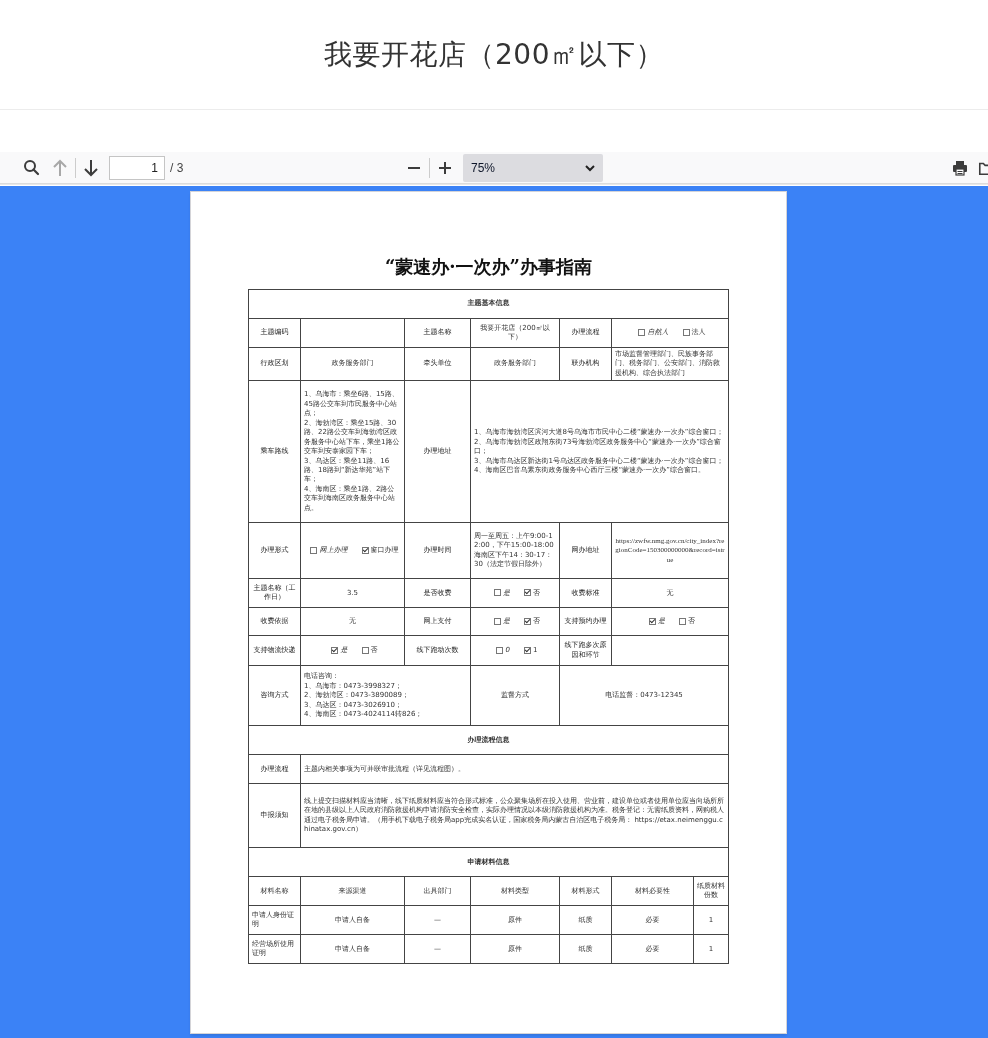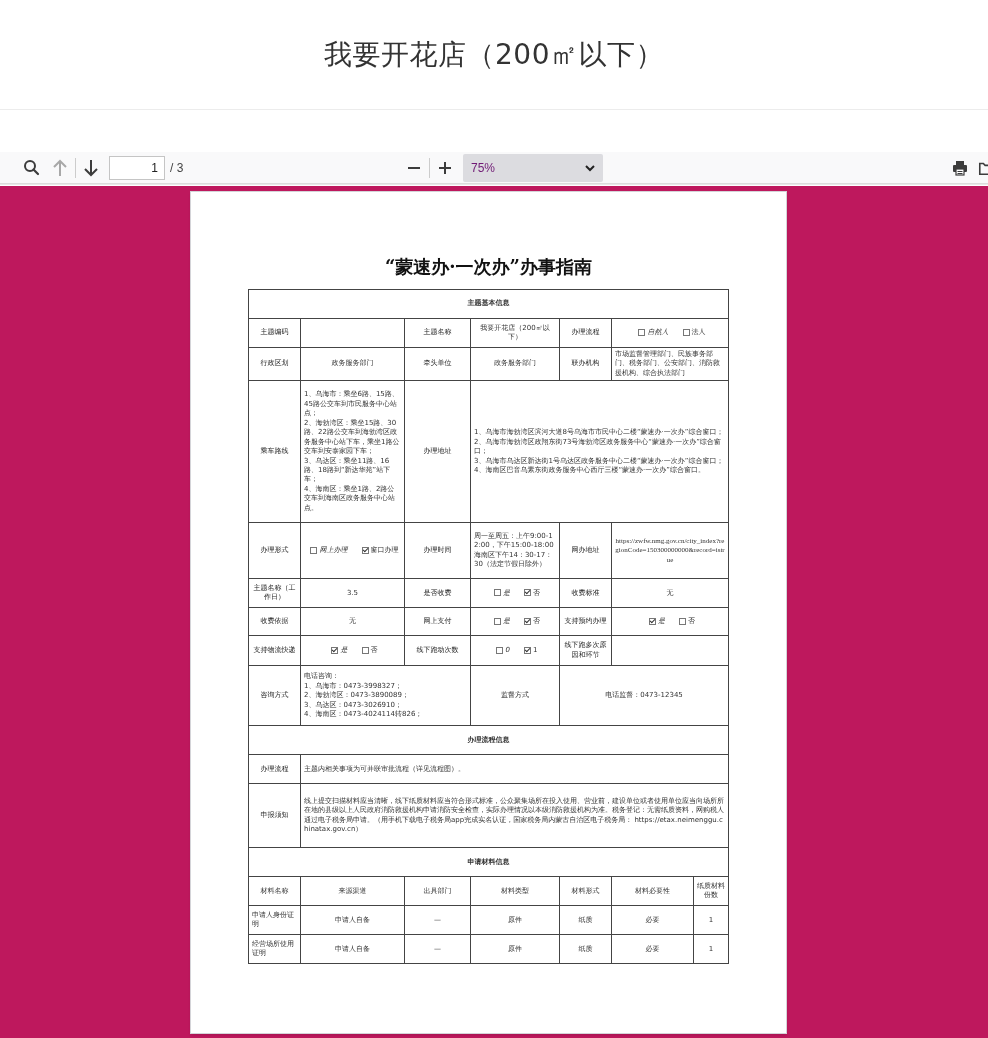--- a/index.html
+++ b/index.html
@@ -7,23 +7,23 @@
   .page-header { height: 110px; display: flex; align-items: center; justify-content: center; border-bottom: 1px solid #ececec; }
   .page-header h1 { font-size: 28px; font-weight: normal; color: #333; letter-spacing: 0.5px; }
   .gap { height: 42px; background: #fff; }
   .toolbar { height: 32px; background: #f9f9fa; border-bottom: 1px solid #dcdcdc; display: flex; align-items: center; position: relative; box-shadow: 0 1px 0 #e8e8e8; }
   .tb-btn { width: 28px; height: 28px; display: flex; align-items: center; justify-content: center; color: #3c3c3c; cursor: pointer; }
   .tb-btn.disabled { color: #a8a8a8; }
   .tb-sep { width: 1px; height: 20px; background: #ccc; margin: 0 1px; }
   .page-input { width: 56px; height: 24px; border: 1px solid #c5c5c5; background: #fff; text-align: right; padding-right: 6px; font-size: 12px; color: #222; font-family: "Liberation Sans", sans-serif; margin-left: 4px; }
   .page-total { font-size: 12px; color: #444; margin-left: 5px; font-family: "Liberation Sans", sans-serif; }
   .zoom-group { position: absolute; left: 400px; top: 2px; display: flex; align-items: center; }
-  .zoom-select { width: 140px; height: 28px; background: #dcdce0; border-radius: 2px; display: flex; align-items: center; justify-content: space-between; padding: 0 8px; font-size: 12px; color: #701a75; margin-left: 4px; font-family: "Liberation Sans", sans-serif; }
+  .zoom-select { width: 140px; height: 28px; background: #dcdce0; border-radius: 2px; display: flex; align-items: center; justify-content: space-between; padding: 0 8px; font-size: 12px; color: #0f172a; margin-left: 4px; font-family: "Liberation Sans", sans-serif; }
   .right-tools { position: absolute; right: -6px; top: 2px; display: flex; align-items: center; gap: 4px; }
-  .viewer { position: absolute; top: 186px; left: 0; width: 988px; height: 852px; background: #be185d; }
+  .viewer { position: absolute; top: 186px; left: 0; width: 988px; height: 852px; background: #3b82f6; }
   .pdf-page { position: absolute; left: 191px; top: 6px; width: 595px; height: 841px; background: #fff; box-shadow: 0 0 0 1px #d4d4d8, 0 2px 3px rgba(0,0,0,0.15); }
   .doc-title { position: absolute; top: 63px; left: 0; width: 100%; text-align: center; font-family: "DejaVu Serif", "Liberation Serif", serif; font-weight: bold; font-size: 18px; color: #111; }
   table.guide { position: absolute; left: 57px; top: 97px; width: 480px; border-collapse: collapse; table-layout: fixed; font-size: 7px; color: #333; line-height: 1.35; }
   table.guide td { border: 1px solid #444; padding: 2px 3px; text-align: center; vertical-align: middle; word-break: break-all; }
   table.guide td.left { text-align: left; }
   table.guide td.section { font-weight: bold; height: 29px; }
   table.guide td.label { color: #222; }
   .cb { display: inline-block; width: 7px; height: 7px; border: 1px solid #777; vertical-align: middle; margin: 0 2px 0 4px; position: relative; background: #fff; }
   .cb.checked::after { content: ""; position: absolute; left: 1px; top: -1px; width: 2px; height: 4px; border: solid #333; border-width: 0 1px 1px 0; transform: rotate(45deg); }
   .cb-label { margin-right: 8px; font-style: italic; }

